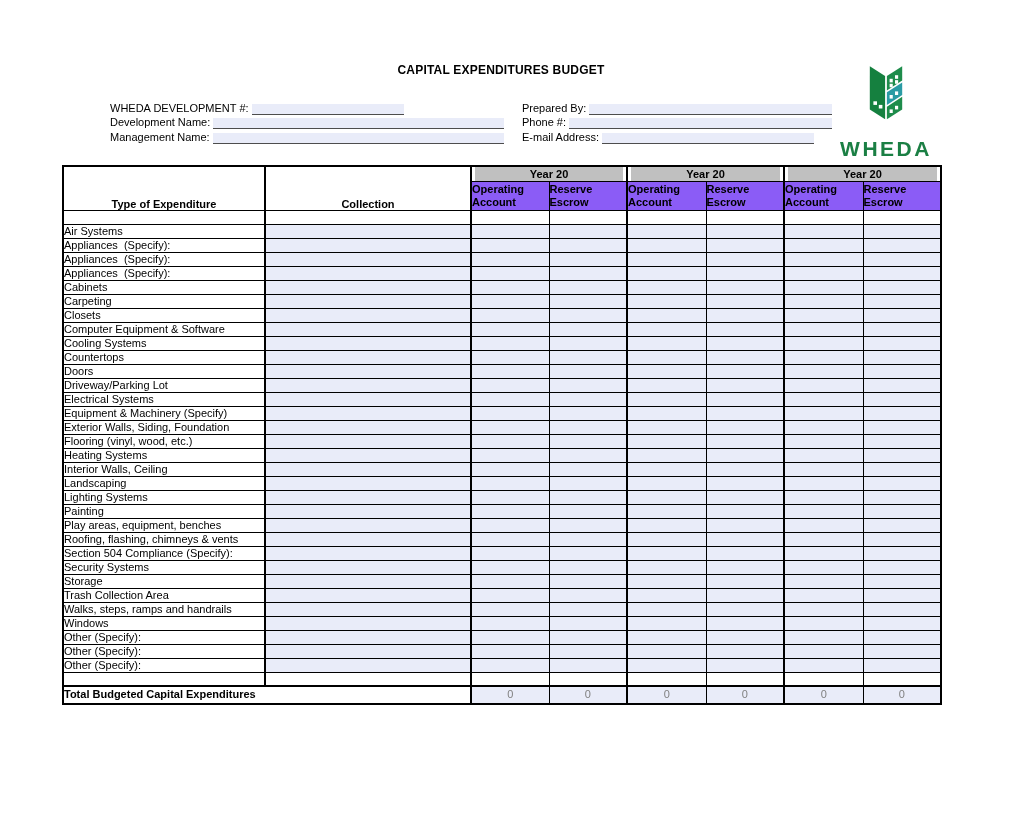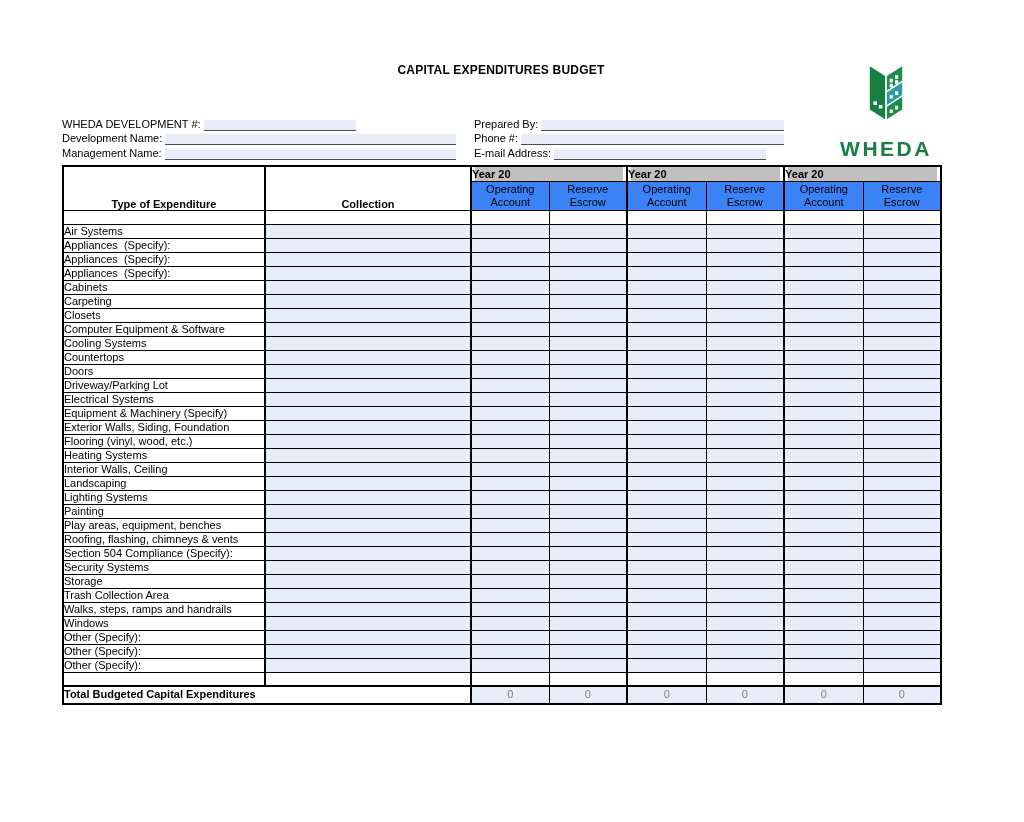--- a/index.html
+++ b/index.html
@@ -5,21 +5,21 @@
   * { margin:0; padding:0; box-sizing:border-box; }
   html,body { background:#fff; }
   body { font-family:"Liberation Sans", sans-serif; color:#000; }
   #page { position:relative; width:1024px; height:726px; background:#fff; overflow:hidden; }
 
   
   .doc-title { position:absolute; top:63px; left:62px; width:878px; text-align:center;
                font-size:12px; font-weight:bold; letter-spacing:.2px; }
 
   
-  .fields { position:absolute; top:116px; }
+  .fields { position:absolute; top:100px;margin-left:48px; }
   .fields-left  { left:62px;  width:394px; }
   .fields-right { left:474px; width:310px;text-align:right; }
   .frow { display:flex; align-items:flex-end; height:14.6px; font-size:11px; }
   .frow .flabel { white-space:nowrap; margin-right:3px; line-height:13px; }
   .fline { border-bottom:1px solid #4d4d4d; background:#e9ecf9; height:11px; }
   .fline.grow { flex:1 1 auto; }
   .fline.fixed { width:152px; }
   .fline.short { margin-right:18px; }
 
   
@@ -28,23 +28,23 @@
   .logo-text { margin-top:12px; font-size:21px; font-weight:bold; letter-spacing:2.5px;
                color:#1B7F44; line-height:22px; }
 
   
   table.budget { position:absolute; left:62px; top:165px; width:878px;
                  border-collapse:collapse; table-layout:fixed;
                  border:2px solid #000; font-size:11px; }
   table.budget th, table.budget td { border:1px solid #000; padding:0; overflow:hidden; }
   .typehead, .deschead { background:#fff; vertical-align:bottom; text-align:center;
                          font-weight:bold; height:44px; padding-bottom:2px;margin-top:6px; }
-  .yearhead { background:#c0c0c0; text-align:left; font-weight:bold; height:15px;
+  .yearhead { background:#c0c0c0; text-align:center; font-weight:bold; height:15px;
               line-height:14px; box-shadow: inset 3px 0 0 #fff, inset -3px 0 0 #fff; }
-  .subhead  { background:#3b82f6; text-align:center; font-weight:normal; height:29px;
+  .subhead  { background:#8b5cf6; text-align:left; font-weight:bold; height:29px;
               line-height:13px; border-bottom:2px solid #000; }
   .gs { border-left-width:2px !important; }
   tr.sep td { height:10px; background:#fff; }
   tbody.rows td { height:13.5px; line-height:13px; }
   td.row-label { background:#fff; padding-left:2px; white-space:pre; }
   td.fill { background:#e9ecf9; }
   tr.blank td { height:13.5px; background:#fff; }
   tr.total td { border-top:2px solid #000; height:18px; }
   .total-label { font-weight:bold; padding-left:6px; background:#fff;margin-top:20px; }
   .total-val { background:#e9ecf9; color:#808080; text-align:center; }

